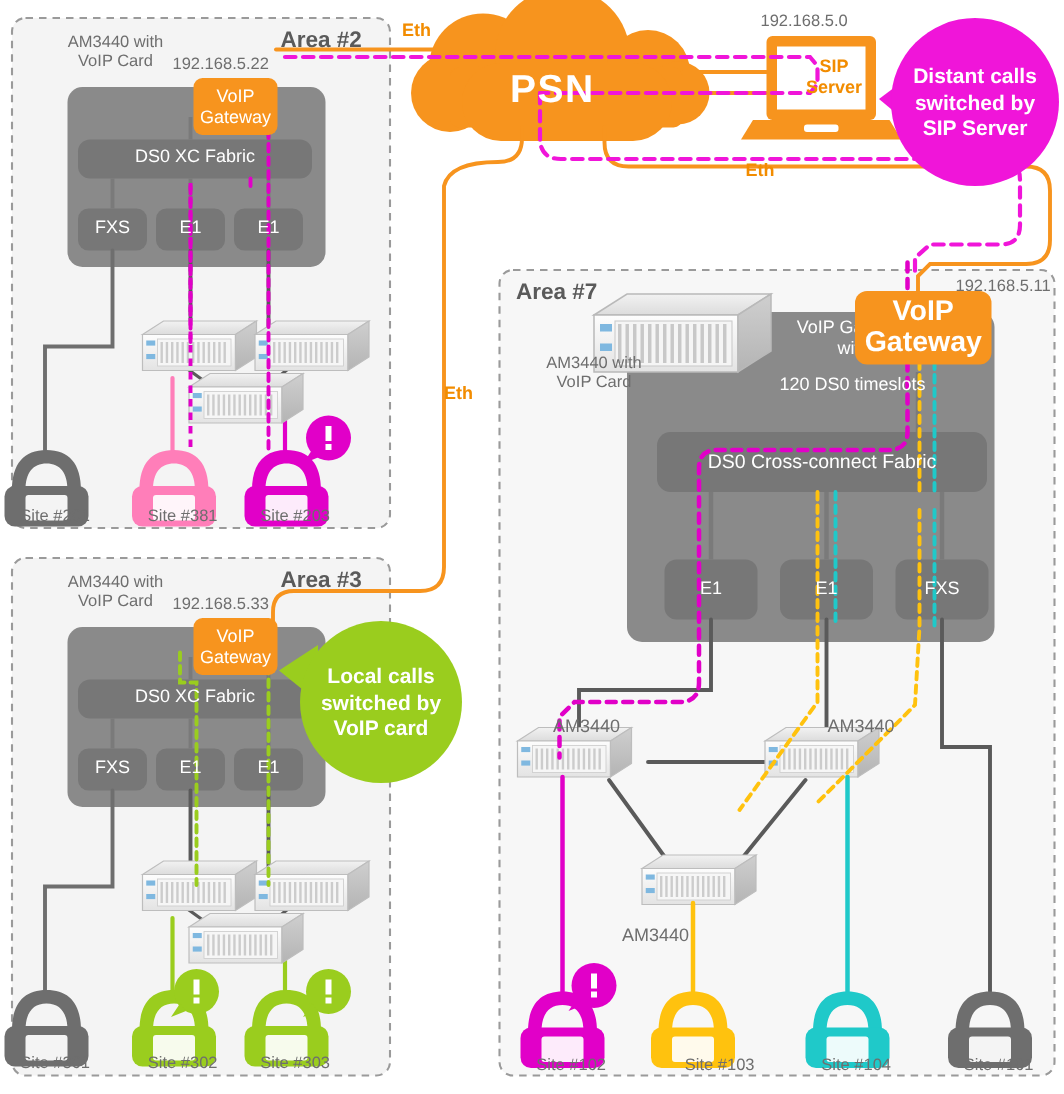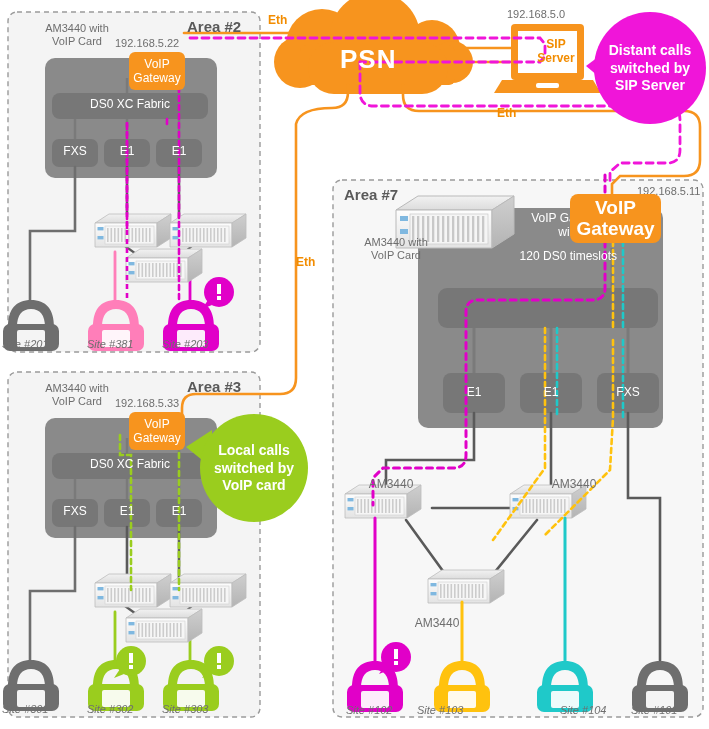--- a/index.html
+++ b/index.html
@@ -5,21 +5,21 @@
   html,body{margin:0;padding:0;background:#ffffff;}
   body{width:709px;height:729px;overflow:hidden;
        font-family:"Liberation Sans","DejaVu Sans",sans-serif;}
   #stage{position:relative;width:709px;height:729px;}
   svg.layer{position:absolute;left:0;top:0;width:709px;height:729px;}
   .txt{position:absolute;white-space:pre;line-height:1.15;}
   .lbl-gray{color:#6e6e6e;font-size:11px;text-align:center;}
   .lbl-area{color:#5a5a5a;font-size:15px;font-weight:bold;}
   .lbl-ip{color:#6e6e6e;font-size:11px;}
   .lbl-white{color:#ffffff;font-size:12px;text-align:center;}
-  .lbl-site{color:#6e6e6e;font-size:11px;text-align:left;font-style:italic;}
+  .lbl-site{color:#6e6e6e;font-size:11px;text-align:right;}
   .lbl-eth{color:#F28C00;font-size:12px;font-weight:bold;}
   .lbl-psn{color:#ffffff;font-size:26px;font-weight:bold;letter-spacing:1px;}
   .lbl-sip{color:#F28C00;font-size:12px;font-weight:bold;text-align:center;line-height:1.2;}
   .lbl-net{color:#5a5a5a;font-size:15px;text-align:center;line-height:1.2;}
   .bubble-txt{position:absolute;color:#fff;font-size:14px;font-weight:bold;
               text-align:center;line-height:1.25;}
   .gw-small{position:absolute;background:#F7941E;border-radius:6px;
             color:#fff;font-size:12px;font-weight:normal;text-align:center;
             display:flex;align-items:center;justify-content:center;line-height:1.2;}
   .gw-big{position:absolute;background:#F7941E;border-radius:8px;
@@ -316,20 +316,21 @@
   <div class="txt lbl-site" style="left:2px;top:703px;width:58px;">Site #301</div>
   <div class="txt lbl-site" style="left:87px;top:703px;width:58px;">Site #302</div>
   <div class="txt lbl-site" style="left:162px;top:703px;width:58px;">Site #303</div>
 
   <div class="txt lbl-area" style="left:344px;top:186px;">Area #7</div>
   <div class="txt lbl-gray" style="left:341px;top:236px;width:110px;">AM3440 with<br>VoIP Card</div>
   <div class="txt lbl-ip" style="left:625px;top:185px;margin-left:12px;">192.168.5.11</div>
   <div class="txt lbl-white" style="left:487px;top:212px;width:120px;text-align:right;">VoIP Gateway<br>with PBX</div>
   <div class="txt lbl-white" style="left:487px;top:250px;width:130px;text-align:right;">120 DS0 timeslots</div>
   <div class="gw-big" style="left:570px;top:194px;width:91px;height:49px;">VoIP<br>Gateway</div>
+  <div class="txt lbl-white" style="left:438px;top:301px;width:220px;text-align:center;font-size:13px;">DS0 Cross-connect Fabric</div>
   <div class="txt lbl-white" style="left:443px;top:386px;width:62px;">E1</div>
   <div class="txt lbl-white" style="left:520px;top:386px;width:62px;">E1</div>
   <div class="txt lbl-white" style="left:597px;top:386px;width:62px;">FXS</div>
 
   <div class="txt lbl-gray" style="left:360px;top:478px;width:62px;font-size:12px;">AM3440</div>
   <div class="txt lbl-gray" style="left:543px;top:478px;width:62px;font-size:12px;">AM3440</div>
   <div class="txt lbl-gray" style="left:406px;top:617px;width:62px;font-size:12px;">AM3440</div>
 
   <svg class="layer" style="pointer-events:none" viewBox="0 0 709 729">
     <g fill="#E100C8">
@@ -345,22 +346,22 @@
         <use href="#phone" x="631" y="658"></use>
       </g>
     <g>
       <circle cx="396" cy="657" r="15" fill="#E100C8"></circle>
       <path d="M385,665 L379,674 L389,670 Z" fill="#E100C8"></path>
       <rect x="394" y="649" width="4" height="10" fill="#ffffff"></rect>
       <rect x="394" y="661" width="4" height="4" fill="#ffffff"></rect>
     </g>
   </svg>
   <div class="txt lbl-site" style="left:346px;top:704px;width:58px;">Site #102</div>
-  <div class="txt lbl-site" style="left:417px;top:704px;width:58px;">Site #103</div>
-  <div class="txt lbl-site" style="left:560px;top:704px;width:58px;">Site #104</div>
+  <div class="txt lbl-site" style="left:445px;top:704px;width:58px;">Site #103</div>
+  <div class="txt lbl-site" style="left:536px;top:704px;width:58px;">Site #104</div>
   <div class="txt lbl-site" style="left:631px;top:704px;width:58px;">Site #101</div>
 
   <div class="txt lbl-psn" style="left:340px;top:45px;">PSN</div>
   <div class="txt lbl-ip" style="left:507px;top:8px;">192.168.5.0</div>
   <div class="txt lbl-sip" style="left:518px;top:37px;width:76px;">SIP<br>Server</div>
 
   <div class="txt lbl-eth" style="left:268px;top:14px;">Eth</div>
   <div class="txt lbl-eth" style="left:497px;top:107px;">Eth</div>
   <div class="txt lbl-eth" style="left:296px;top:256px;">Eth</div>
 

